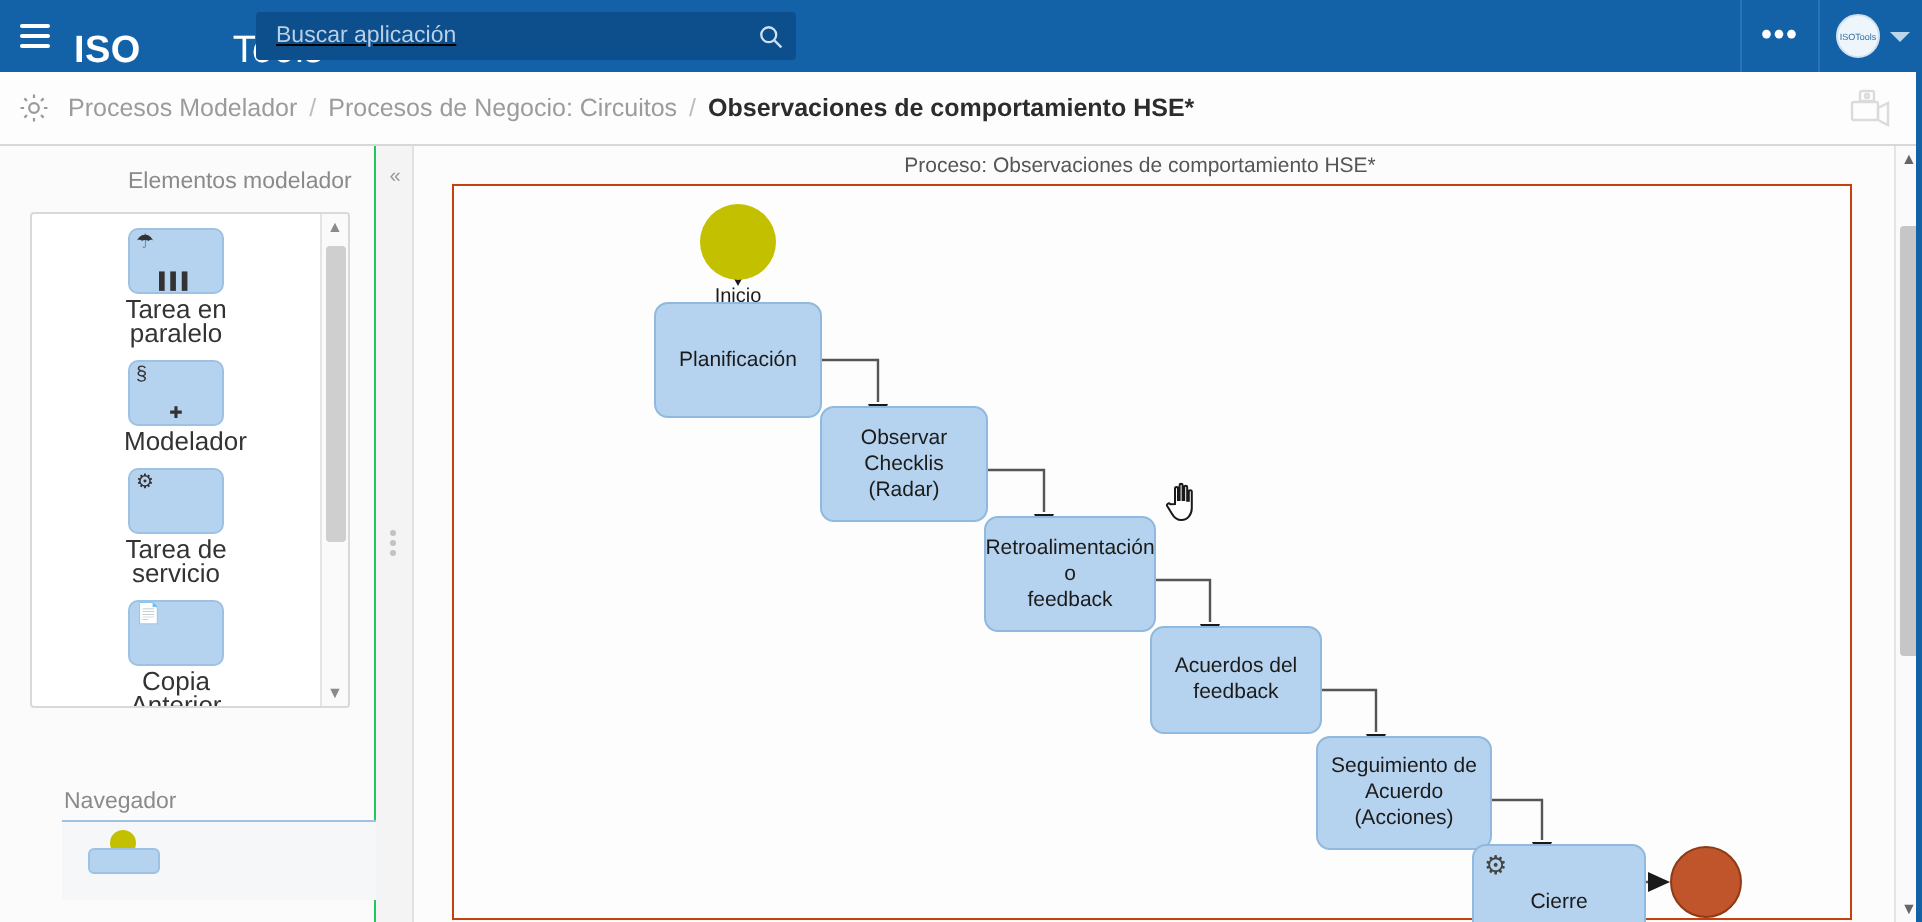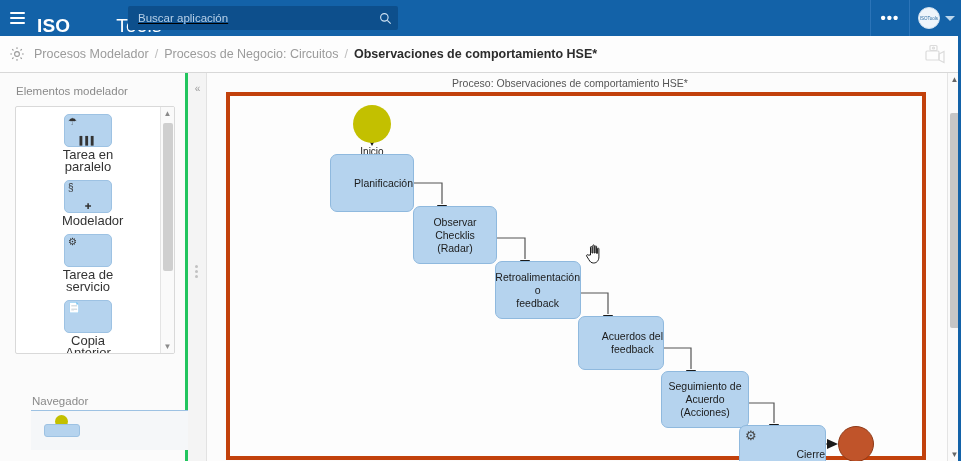--- a/index.html
+++ b/index.html
@@ -70,21 +70,21 @@
   #crumb-trail .crumb { color:#9b9b9b; cursor:pointer; }
   #crumb-trail .crumb.active { color:#2c2c2c; font-weight:bold; cursor:default; }
   #crumb-trail .sep { color:#bdbdbd; margin:0 6px; }
   #crumb-right-icon {
     position:absolute; right:14px; top:8px; width:24px; height:22px; opacity:.30;
   }
 
   
   #leftpanel {
     position:absolute; left:0; top:73px; width:188px; height:388px;
-    background:#fbfbfb; border-right:3px solid #22c55e;
+    background:#fbfbfb; border-right:1px solid #22c55e;padding-left:48px;
   }
   .panel-label {
     font-size:11.5px; color:#8a8a8a; padding:12px 0 6px 16px;
   }
   #palette {
     position:absolute; left:15px; top:33px; width:160px; height:248px;
     background:#fff; border:1px solid #d9d9d9; border-radius:2px; overflow:hidden;
   }
   #palette-inner { position:absolute; left:0; top:0; right:14px; bottom:0; }
   .pal-row { display:flex; justify-content:center; gap:8px; margin-top:7px; }
@@ -128,26 +128,26 @@
   #rail-handle i { display:block; width:3px; height:3px; background:#c2c2c2; border-radius:50%; margin:2px 0;}
 
   
   #canvaswrap { position:absolute; left:207px; top:73px; width:740px; height:388px; background:#fcfcfc; }
   #canvas-title {
     position:absolute; left:0; top:4px; width:726px; text-align:center;
     font-size:10.5px; color:#555;
   }
   #canvas {
     position:absolute; left:19px; top:19px; width:700px; height:368px;
-    background:#fdfdfd; border:4px solid #c2410c;
+    background:#fdfdfd; border:1px solid #c2410c;
   }
   #canvas svg { position:absolute; left:0; top:0; }
   .node {
     position:absolute; background:#b5d3ee; border:1px solid #8fb9de; border-radius:7px;
-    display:flex; align-items:center; justify-content:flex-end; text-align:center;
+    display:flex; align-items:center; justify-content:center; text-align:center;
     font-size:10.5px; color:#1b1b1b; line-height:13px; cursor:pointer;
   }
   .circle-node { position:absolute; border-radius:50%; cursor:pointer; }
   .node-cap { position:absolute; font-size:10px; color:#1b1b1b; text-align:center; white-space:nowrap; }
   .gear-badge { position:absolute; left:5px; top:3px; font-size:13px; color:#444; line-height:13px; }
 
   
   #cursor { position:absolute; left:355px; top:148px; width:18px; height:20px; pointer-events:none; }
 
   

